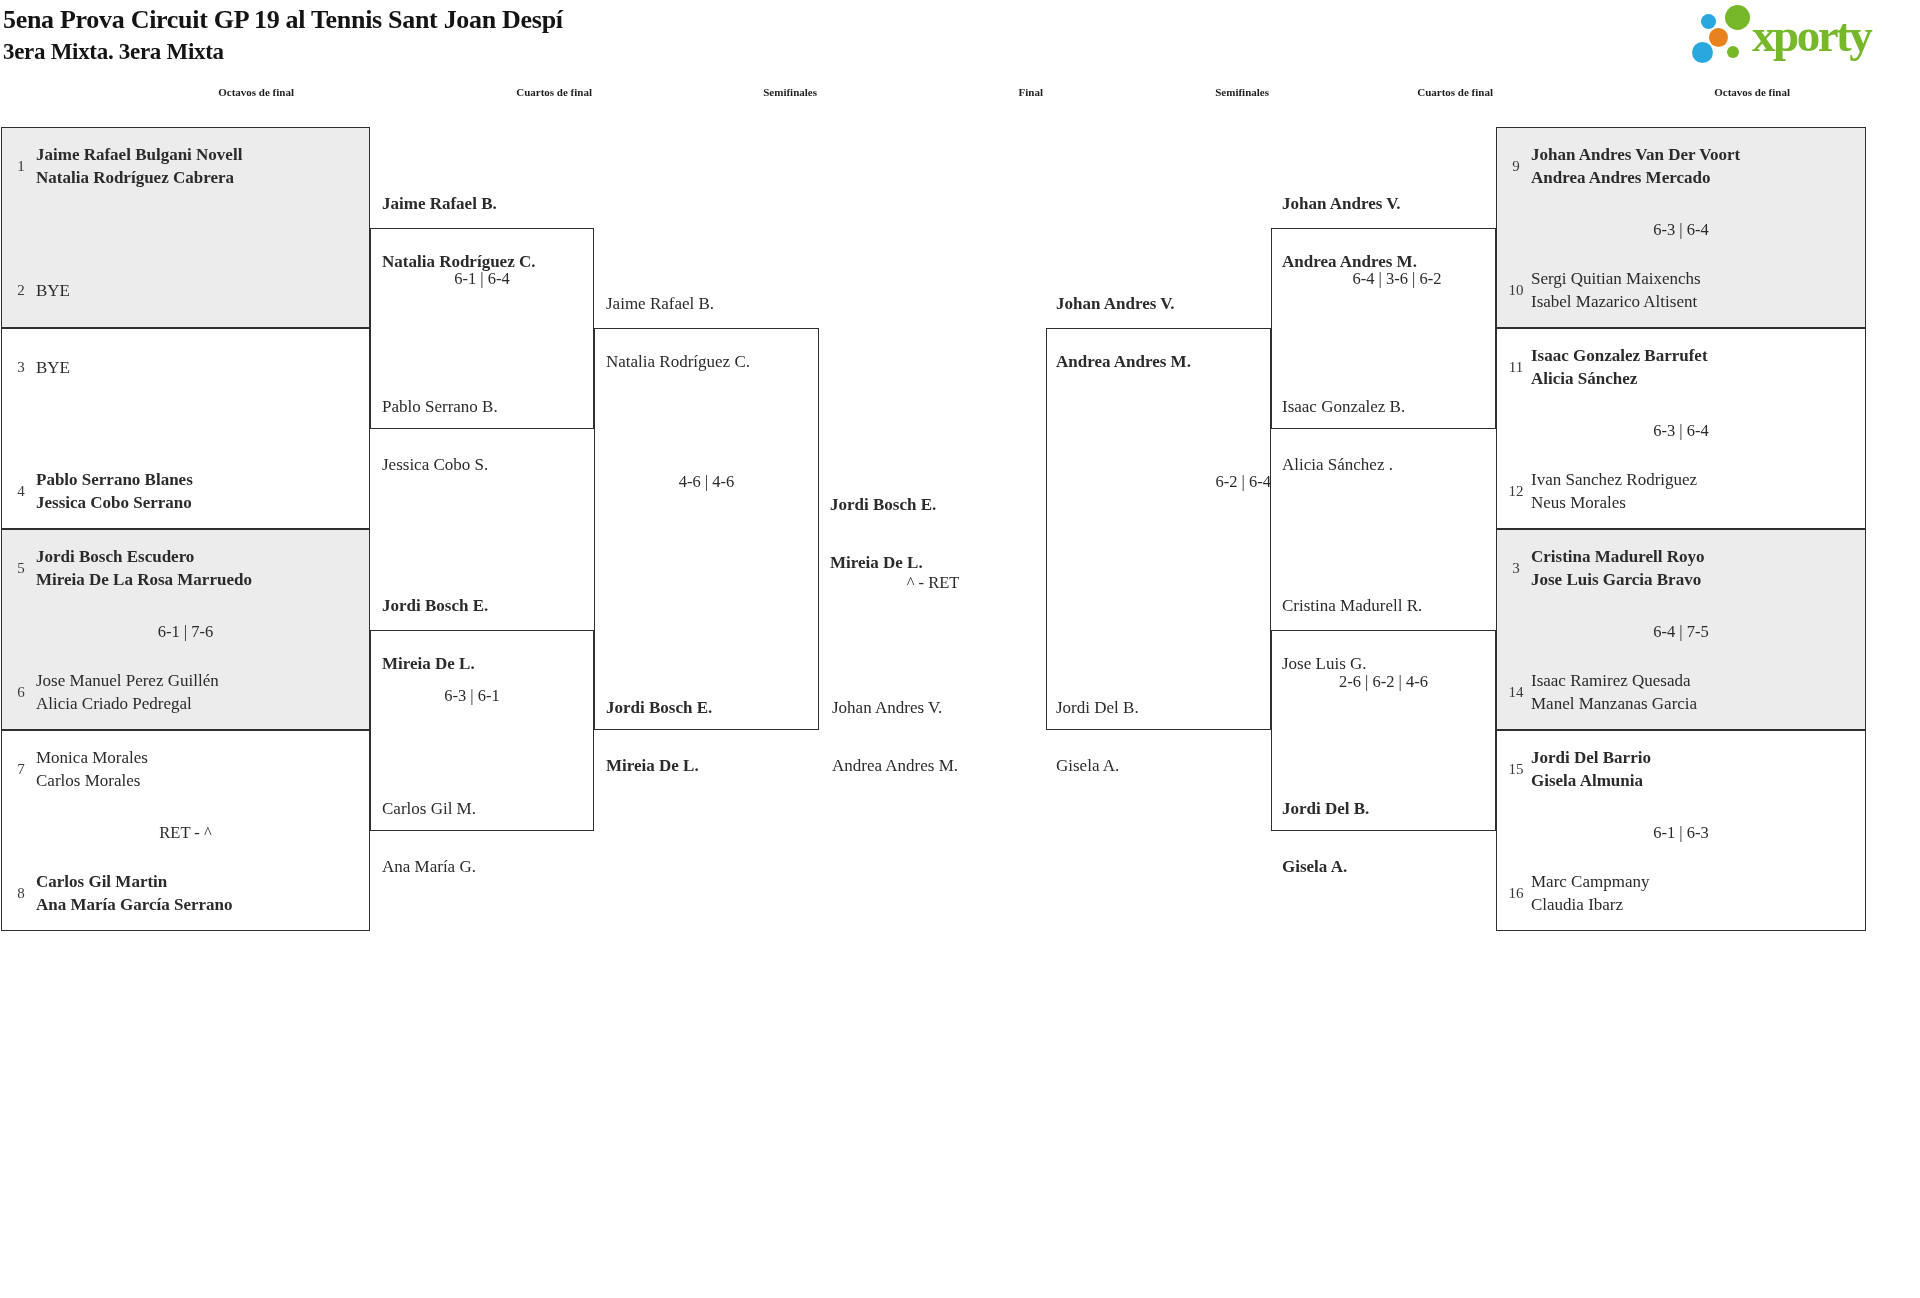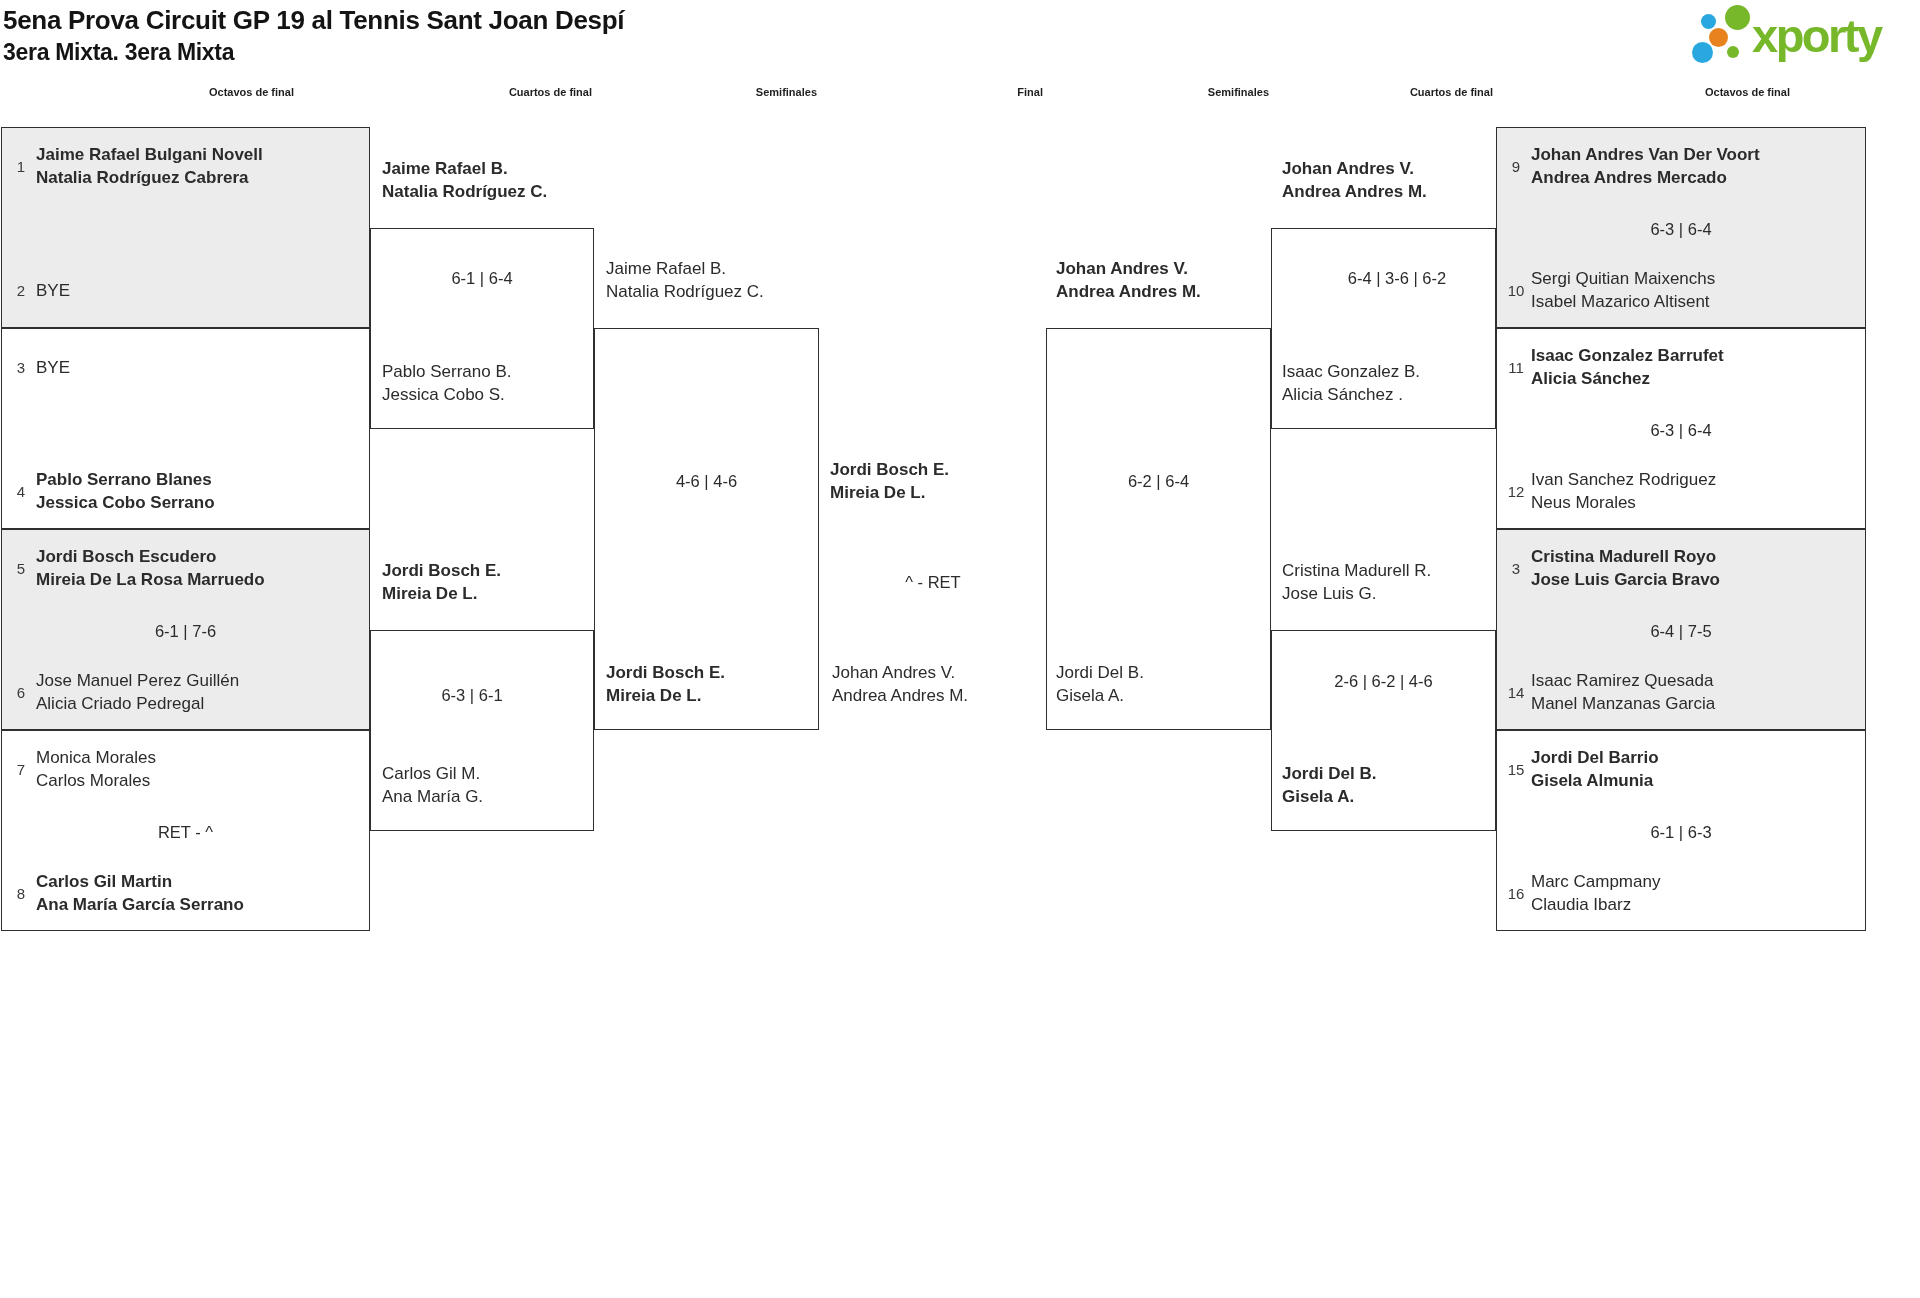--- a/index.html
+++ b/index.html
@@ -1,35 +1,35 @@
 <!DOCTYPE html>
 <html><head>
 <meta charset="utf-8">
 <style>
   html,body{margin:0;padding:0;background:#fff;}
   #page{position:relative;width:1920px;height:1298px;background:#ffffff;overflow:hidden;
-        font-family:Liberation Sans, sans-serif;color:#2b2b2b;}
+        font-family:Liberation Serif, serif;color:#2b2b2b;}
   .title1{position:absolute;left:3px;top:5px;font-size:26px;font-weight:bold;color:#141414;letter-spacing:-0.3px;}
   .title2{position:absolute;left:3px;top:39px;font-size:23px;font-weight:bold;color:#141414;letter-spacing:-0.3px;}
   .hdr{position:absolute;top:86px;width:220px;text-align:right;font-size:11px;font-weight:bold;color:#1f1f1f;}
   .box{position:absolute;border:1px solid #2f2f2f;box-sizing:border-box;background:#fff;}
   .shaded{background:#ececec;}
   .slot{position:absolute;left:0;right:0;display:flex;align-items:center;}
   .slot.t{top:10px;height:56px;}
   .slot.b{bottom:9px;height:56px;}
   .seed{flex:none;width:22px;margin-left:8px;text-align:center;font-size:15px;color:#3a3a3a;}
   .names{flex:1;padding-left:4px;padding-right:24px;}
   .names>div{line-height:23px;font-size:17px;white-space:nowrap;}
   .names>div:empty{display:none;}
   .bold{font-weight:bold;}
   .score{position:absolute;text-align:center;font-size:16.5px;line-height:23px;color:#2b2b2b;}
   .score:empty{display:none;}
   .inscore{left:0;right:0;top:90px;}
   .entry{position:absolute;width:205px;line-height:23px;font-size:17px;}
-  .entry>div{white-space:nowrap;}
+  .entry>div{white-space:nowrap;margin-top:35px;}
   .entry.r{}
   
   #logo{position:absolute;left:1690px;top:4px;width:228px;height:66px;}
   .dot{position:absolute;border-radius:50%;}
   #brand{position:absolute;left:62px;top:4px;font-size:47px;font-weight:bold;letter-spacing:-2.5px;}
 </style>
 </head>
 <body>
 
 <div id="page">
@@ -251,21 +251,21 @@
   <div class="score" style="left:594px;top:470px;width:225px;">4-6 | 4-6</div>
   <div class="entry bold" style="left:606px;top:661px;">
     <div>Jordi Bosch E.</div>
       <div>Mireia De L.</div>
   </div>
 
   <div class="entry r bold" style="left:1056px;top:257px;">
     <div>Johan Andres V.</div>
       <div>Andrea Andres M.</div>
   </div>
-  <div class="score" style="left:1046px;top:470px;width:225px;">6-2 | 6-4</div>
+  <div class="score" style="left:1046px;top:470px;width:225px;text-align:right;">6-2 | 6-4</div>
   <div class="entry r" style="left:1056px;top:661px;">
     <div>Jordi Del B.</div>
       <div>Gisela A.</div>
   </div>
 
   <div class="entry bold" style="left:830px;top:458px;">
     <div>Jordi Bosch E.</div>
       <div>Mireia De L.</div>
   </div>
   <div class="score" style="left:821px;top:571px;width:224px;">^ - RET</div>

